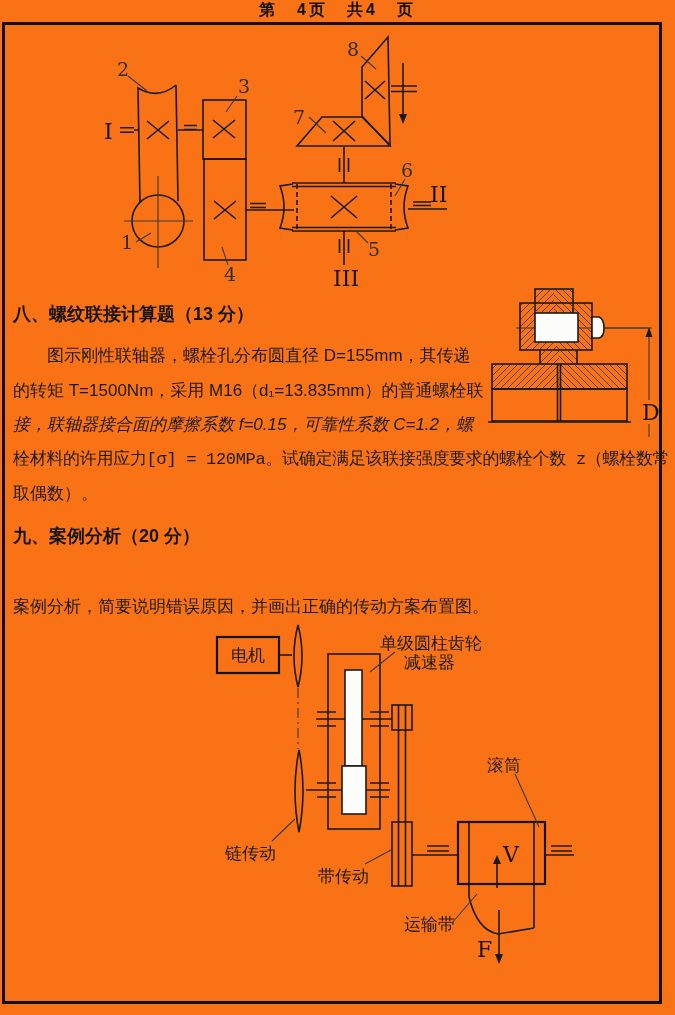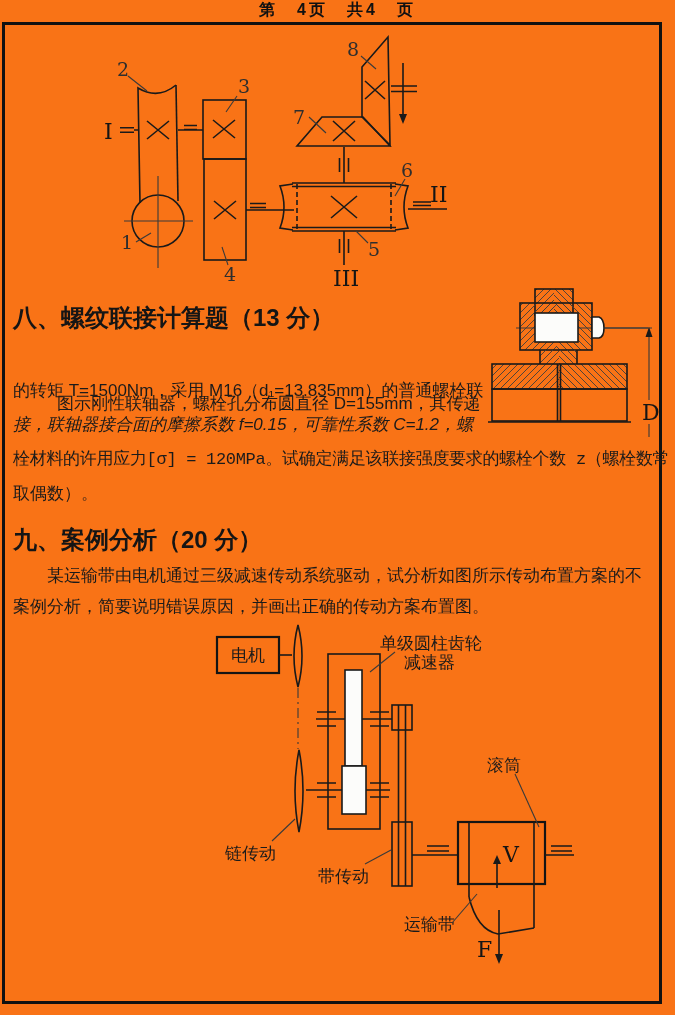--- a/index.html
+++ b/index.html
@@ -2,49 +2,48 @@
 <html><head>
 <meta charset="utf-8">
 <style>
   html,body{margin:0;padding:0;background:#e8e8e8;}
   .page{position:relative;width:675px;height:1015px;background:#f97316;overflow:hidden;
         font-family:"Liberation Sans",sans-serif;color:#1b1b1b;}
   .abs{position:absolute;}
   .hdr{top:0;left:0;width:100%;text-align:center;font-size:16px;font-weight:bold;
        letter-spacing:3px;color:#111;}
   .frame{left:2px;top:22px;width:660px;height:982px;border:3px solid #111;box-sizing:border-box;}
-  .h{font-size:24px;font-weight:bold;white-space:nowrap;color:#151515;}
+  .h{font-size:18px;font-weight:bold;white-space:nowrap;color:#151515;}
   .t{font-size:17px;white-space:nowrap;color:#1b1b1b;}
   svg.art{position:absolute;left:0;top:0;pointer-events:none;}
   svg.art text{font-family:"Liberation Sans",sans-serif;fill:#1b1b1b;}
   svg.art text.num{font-family:"DejaVu Serif",serif;font-size:19px;fill:#2e2e2e;}
   svg.art text.rom{font-family:"DejaVu Serif",serif;font-size:22px;fill:#151515;}
   svg.art text.cjk{font-size:17px;}
   svg.art .ln{stroke:#1a1a1a;stroke-width:1.6;fill:none;}
   svg.art .thin{stroke:#3a3a3a;stroke-width:1.1;fill:none;}
   svg.art .thick{stroke:#141414;stroke-width:2.2;fill:none;}
   svg.art .wh{fill:#fcfcfa;}
 </style>
 </head>
 <body>
 
 <div class="page">
 
   <div class="abs hdr">第　4页　共4　页</div>
   <div class="abs frame"></div>
 
   <div class="abs h" style="left:13px;top:302px;">八、螺纹联接计算题（13 分）</div>
-  <div class="abs t" style="left:57px;top:344px;margin-top:48px;">图示刚性联轴器，螺栓孔分布圆直径 D=155mm，其传递</div>
+  <div class="abs t" style="left:47px;top:344px;">图示刚性联轴器，螺栓孔分布圆直径 D=155mm，其传递</div>
   <div class="abs t" style="left:13px;top:379px;">的转矩 T=1500Nm，采用 M16（d₁=13.835mm）的普通螺栓联</div>
   <div class="abs t" style="left:13px;top:413px;font-style:italic;">接，联轴器接合面的摩擦系数 f=0.15，可靠性系数 C=1.2，螺</div>
   <div class="abs t" style="left:13px;top:447px;letter-spacing:-0.3px;font-family:Liberation Mono, monospace;">栓材料的许用应力[σ] = 120MPa。试确定满足该联接强度要求的螺栓个数 z（螺栓数常</div>
   <div class="abs t" style="left:13px;top:482px;text-align:right;">取偶数）。</div>
 
   <div class="abs h" style="left:13px;top:524px;">九、案例分析（20 分）</div>
-  <div class="abs t" style="left:47px;top:564px;">某运输带由电机通过三级减速传动系统驱动，试分析如图所示传动布置方案的不</div>
   <div class="abs t" style="left:13px;top:595px;">案例分析，简要说明错误原因，并画出正确的传动方案布置图。</div>
 
   <svg class="art" width="675" height="1015" viewBox="0 0 675 1015">
     <defs>
       <pattern id="hL" width="7" height="7" patternUnits="userSpaceOnUse">
         <path d="M0,7 L7,0" stroke="#3d3d3d" stroke-width="0.9"></path>
       </pattern>
       <pattern id="hR" width="7" height="7" patternUnits="userSpaceOnUse">
         <path d="M0,0 L7,7" stroke="#3d3d3d" stroke-width="0.9"></path>
       </pattern>

